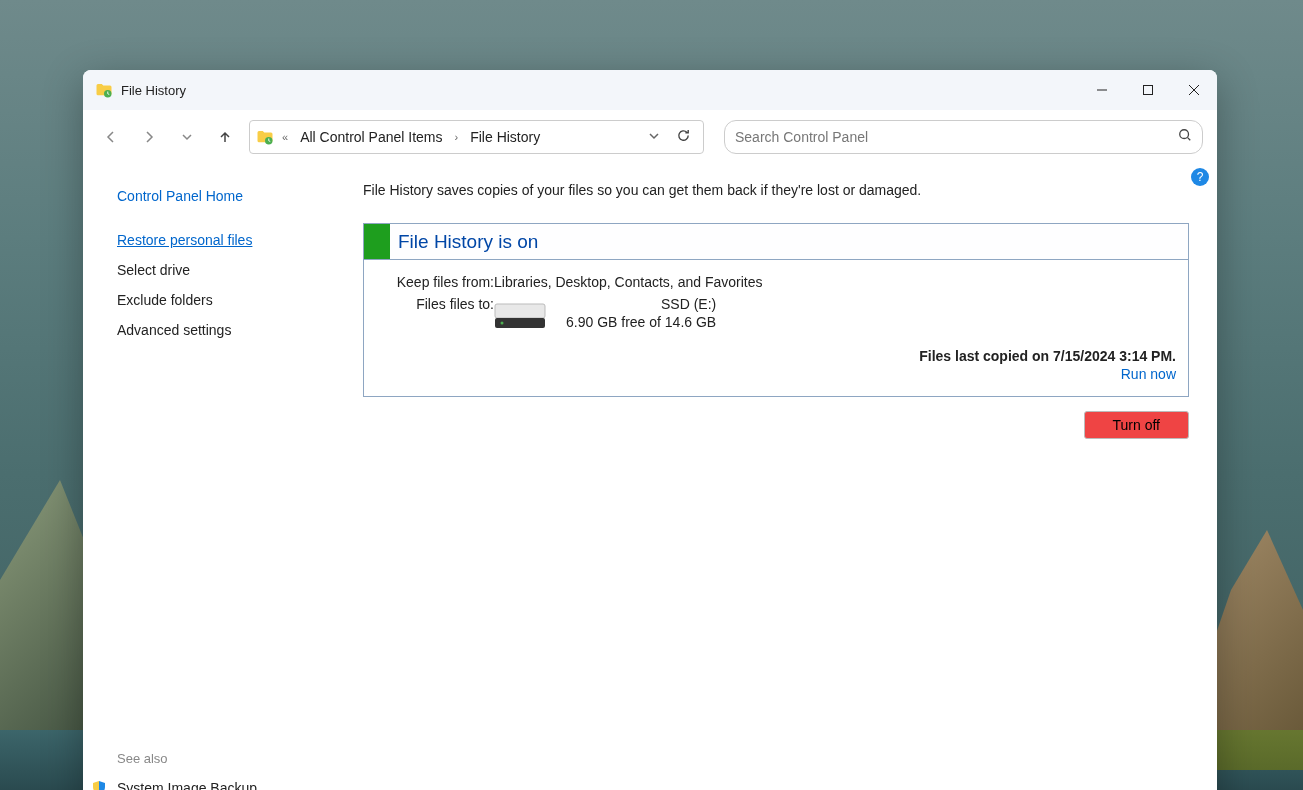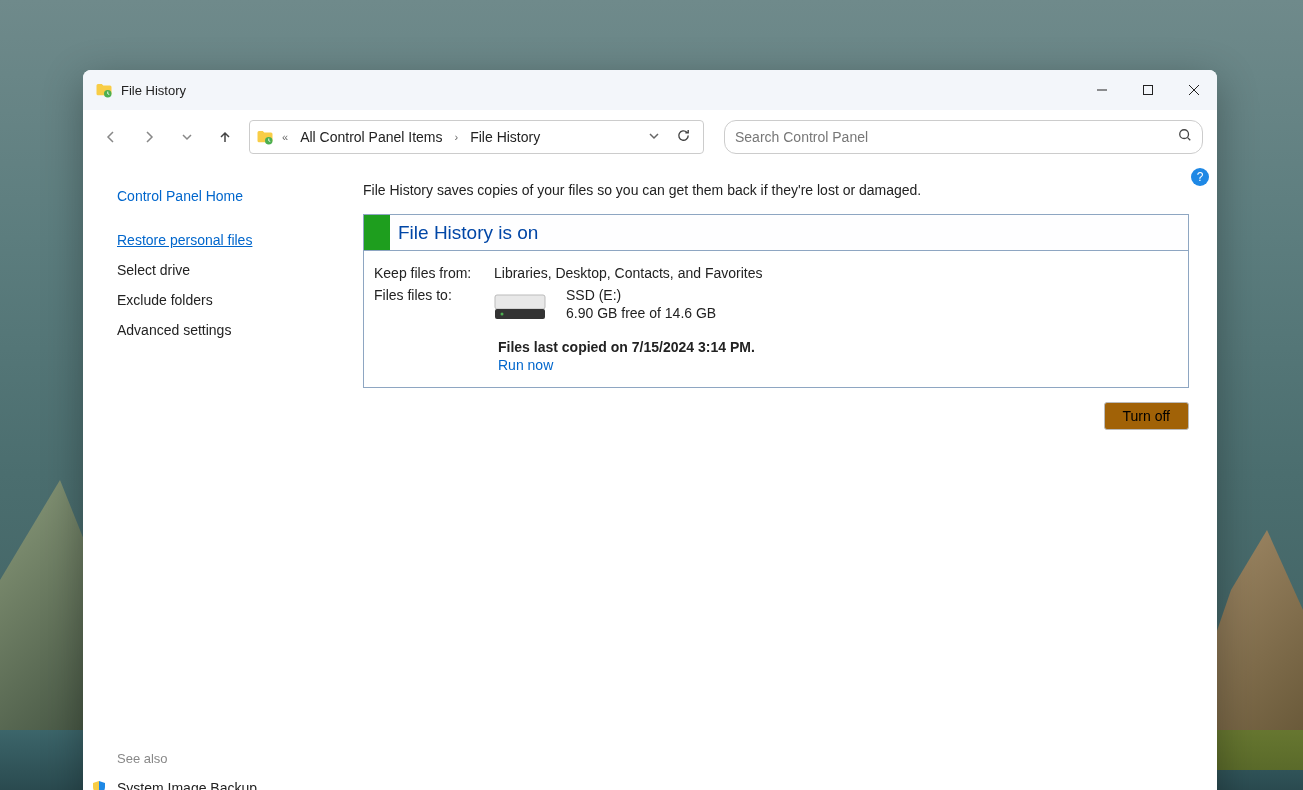--- a/index.html
+++ b/index.html
@@ -183,21 +183,22 @@
     font-size: 21px;
     margin-bottom: 10px;
   }
   .main .desc {
     font-size: 14px;
     color: #222;
     margin-bottom: 10px;
   }
   .status-box {
     border: 1px solid #8ea6c2;
-    margin-top: 6px;
+    margin-top: 15px;
+    text-align: right;
   }
   .status-header {
     display: flex;
     align-items: center;
     border-bottom: 1px solid #8ea6c2;
     background: #fefeff;
     height: 36px;
   }
   .status-indicator {
     width: 26px;
@@ -246,22 +247,22 @@
     margin-top: 2px;
   }
 
   .turn-off-row {
     display: flex;
     justify-content: flex-end;
     margin-top: 14px;
   }
   .turn-off-btn {
     border: 1px solid #bbb;
-    background: #a16207;
-    padding: 5px 18px;
+    background: #ef4444;
+    padding: 5px 28px;
     font-size: 14px;
     border-radius: 3px;
     cursor: pointer;
   }
 </style>
 </head>
 <body>
 
 <div class="bg-water"></div>
 <div class="bg-grass"></div>

